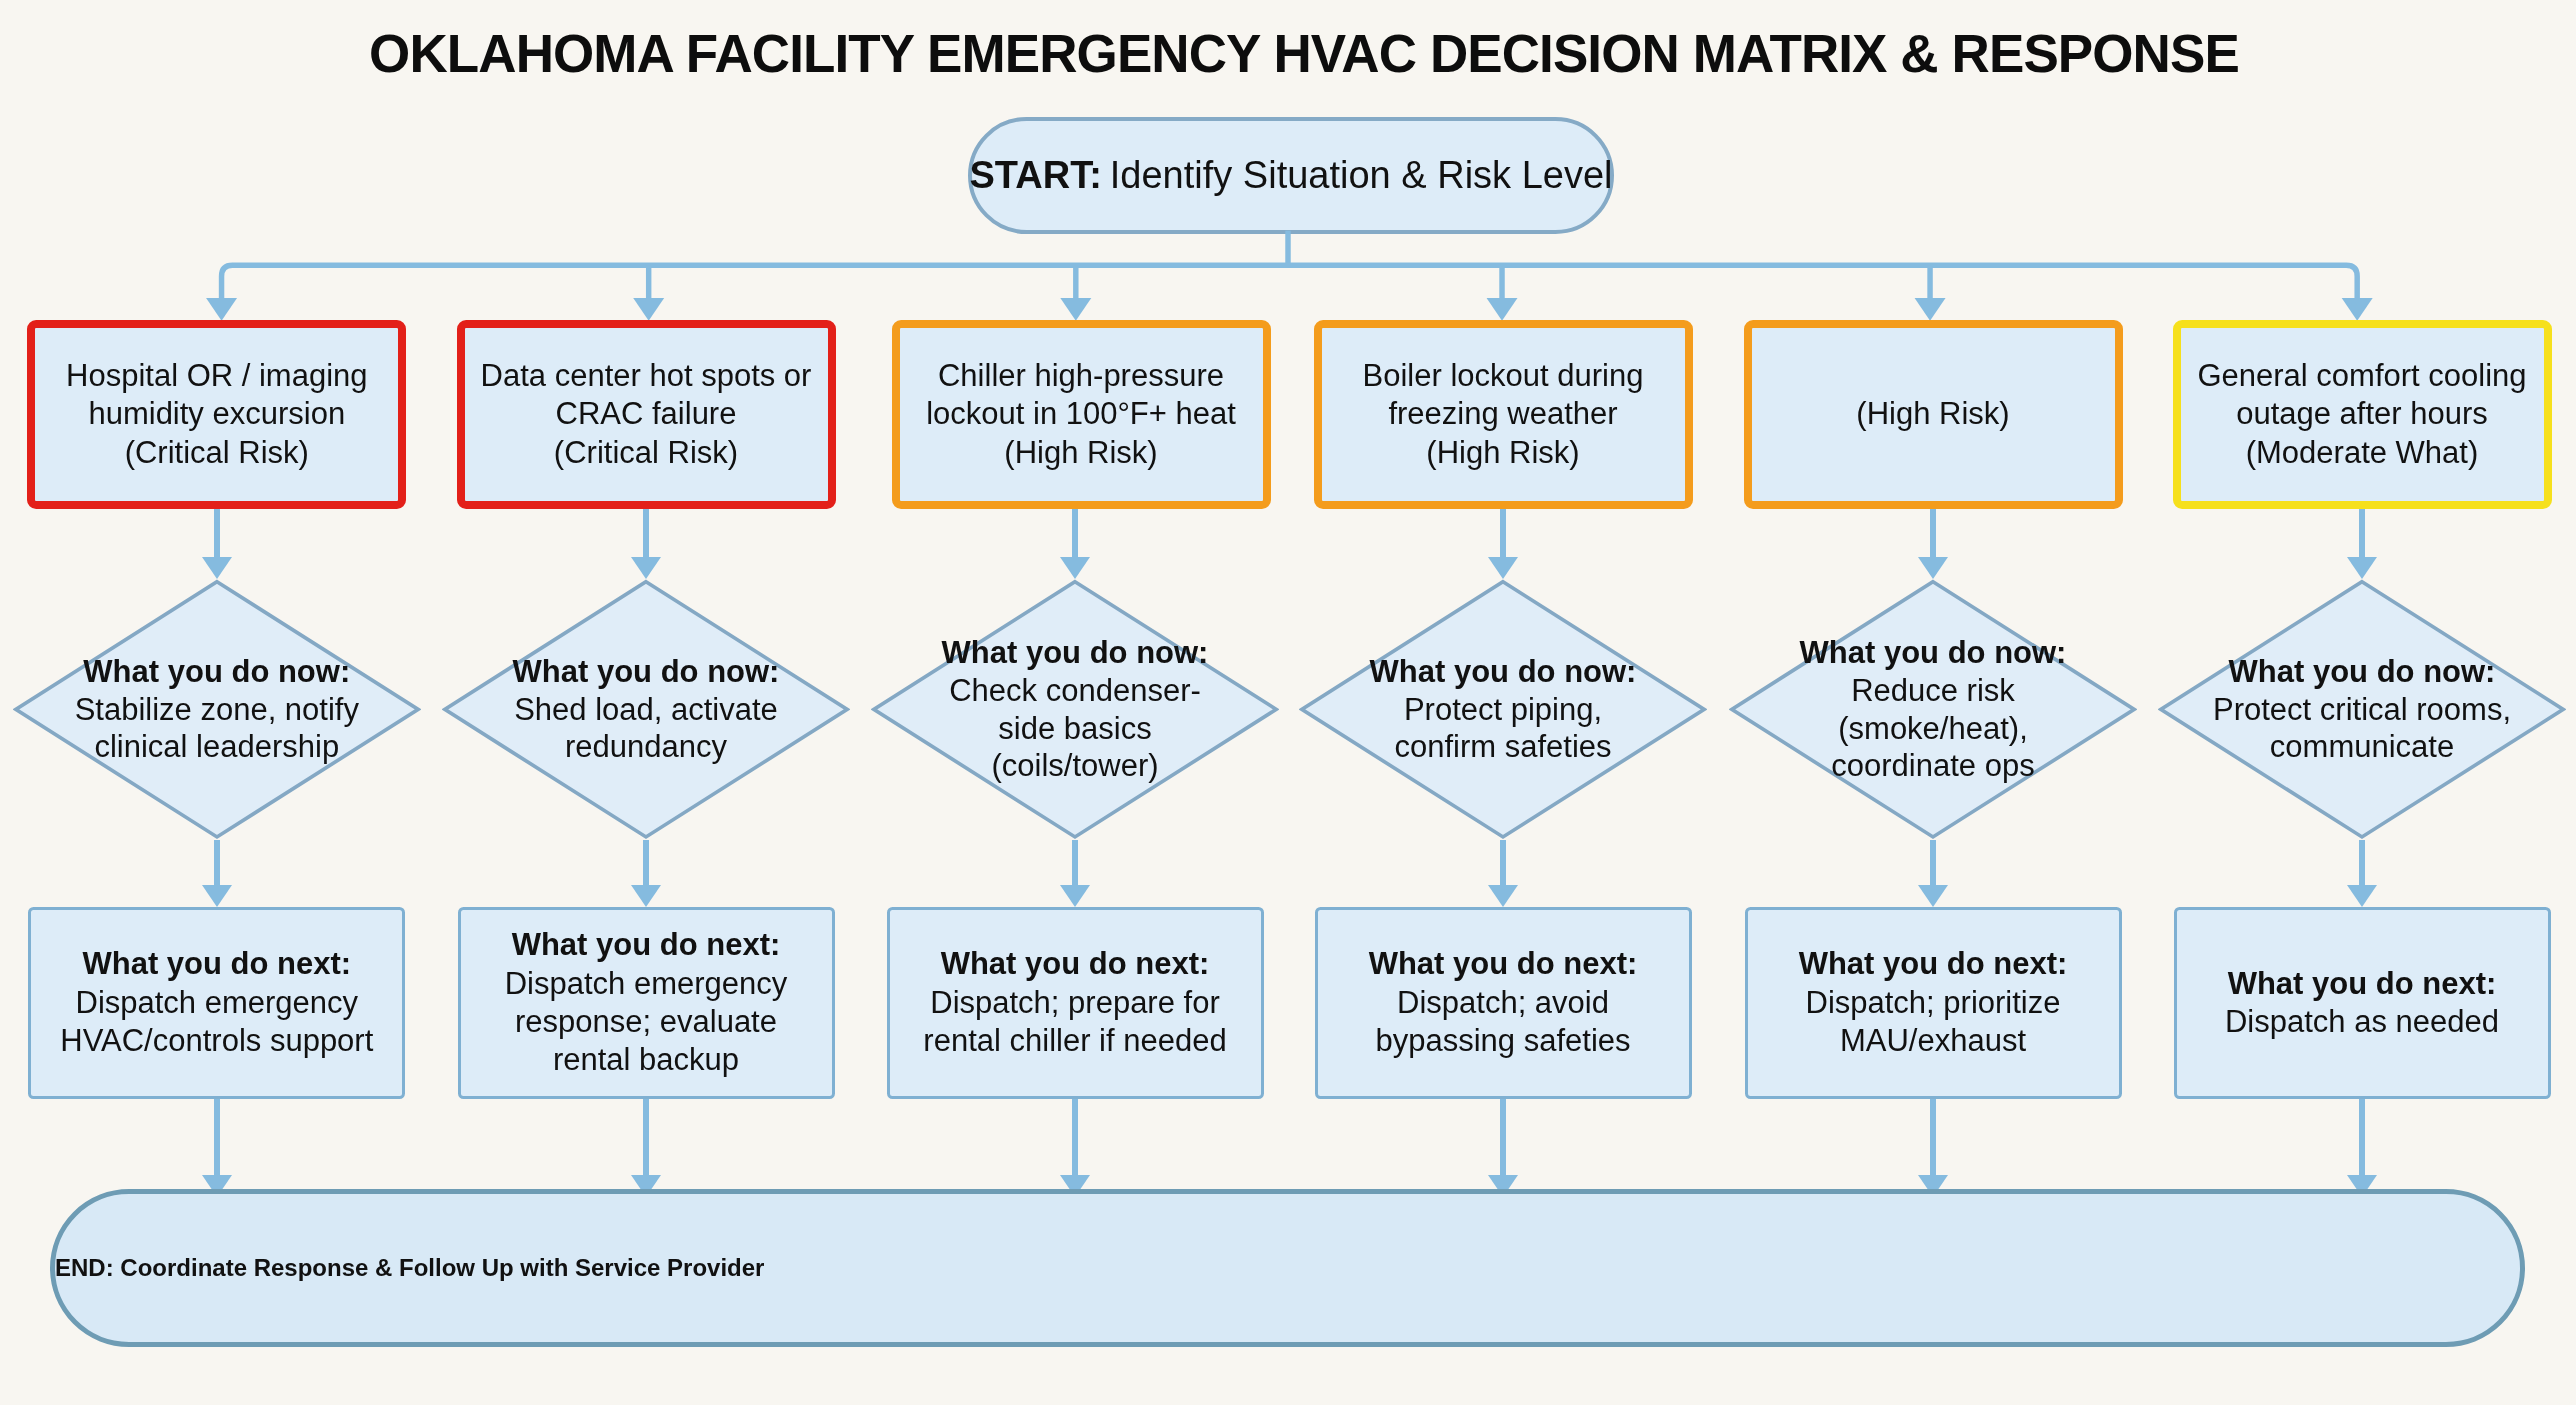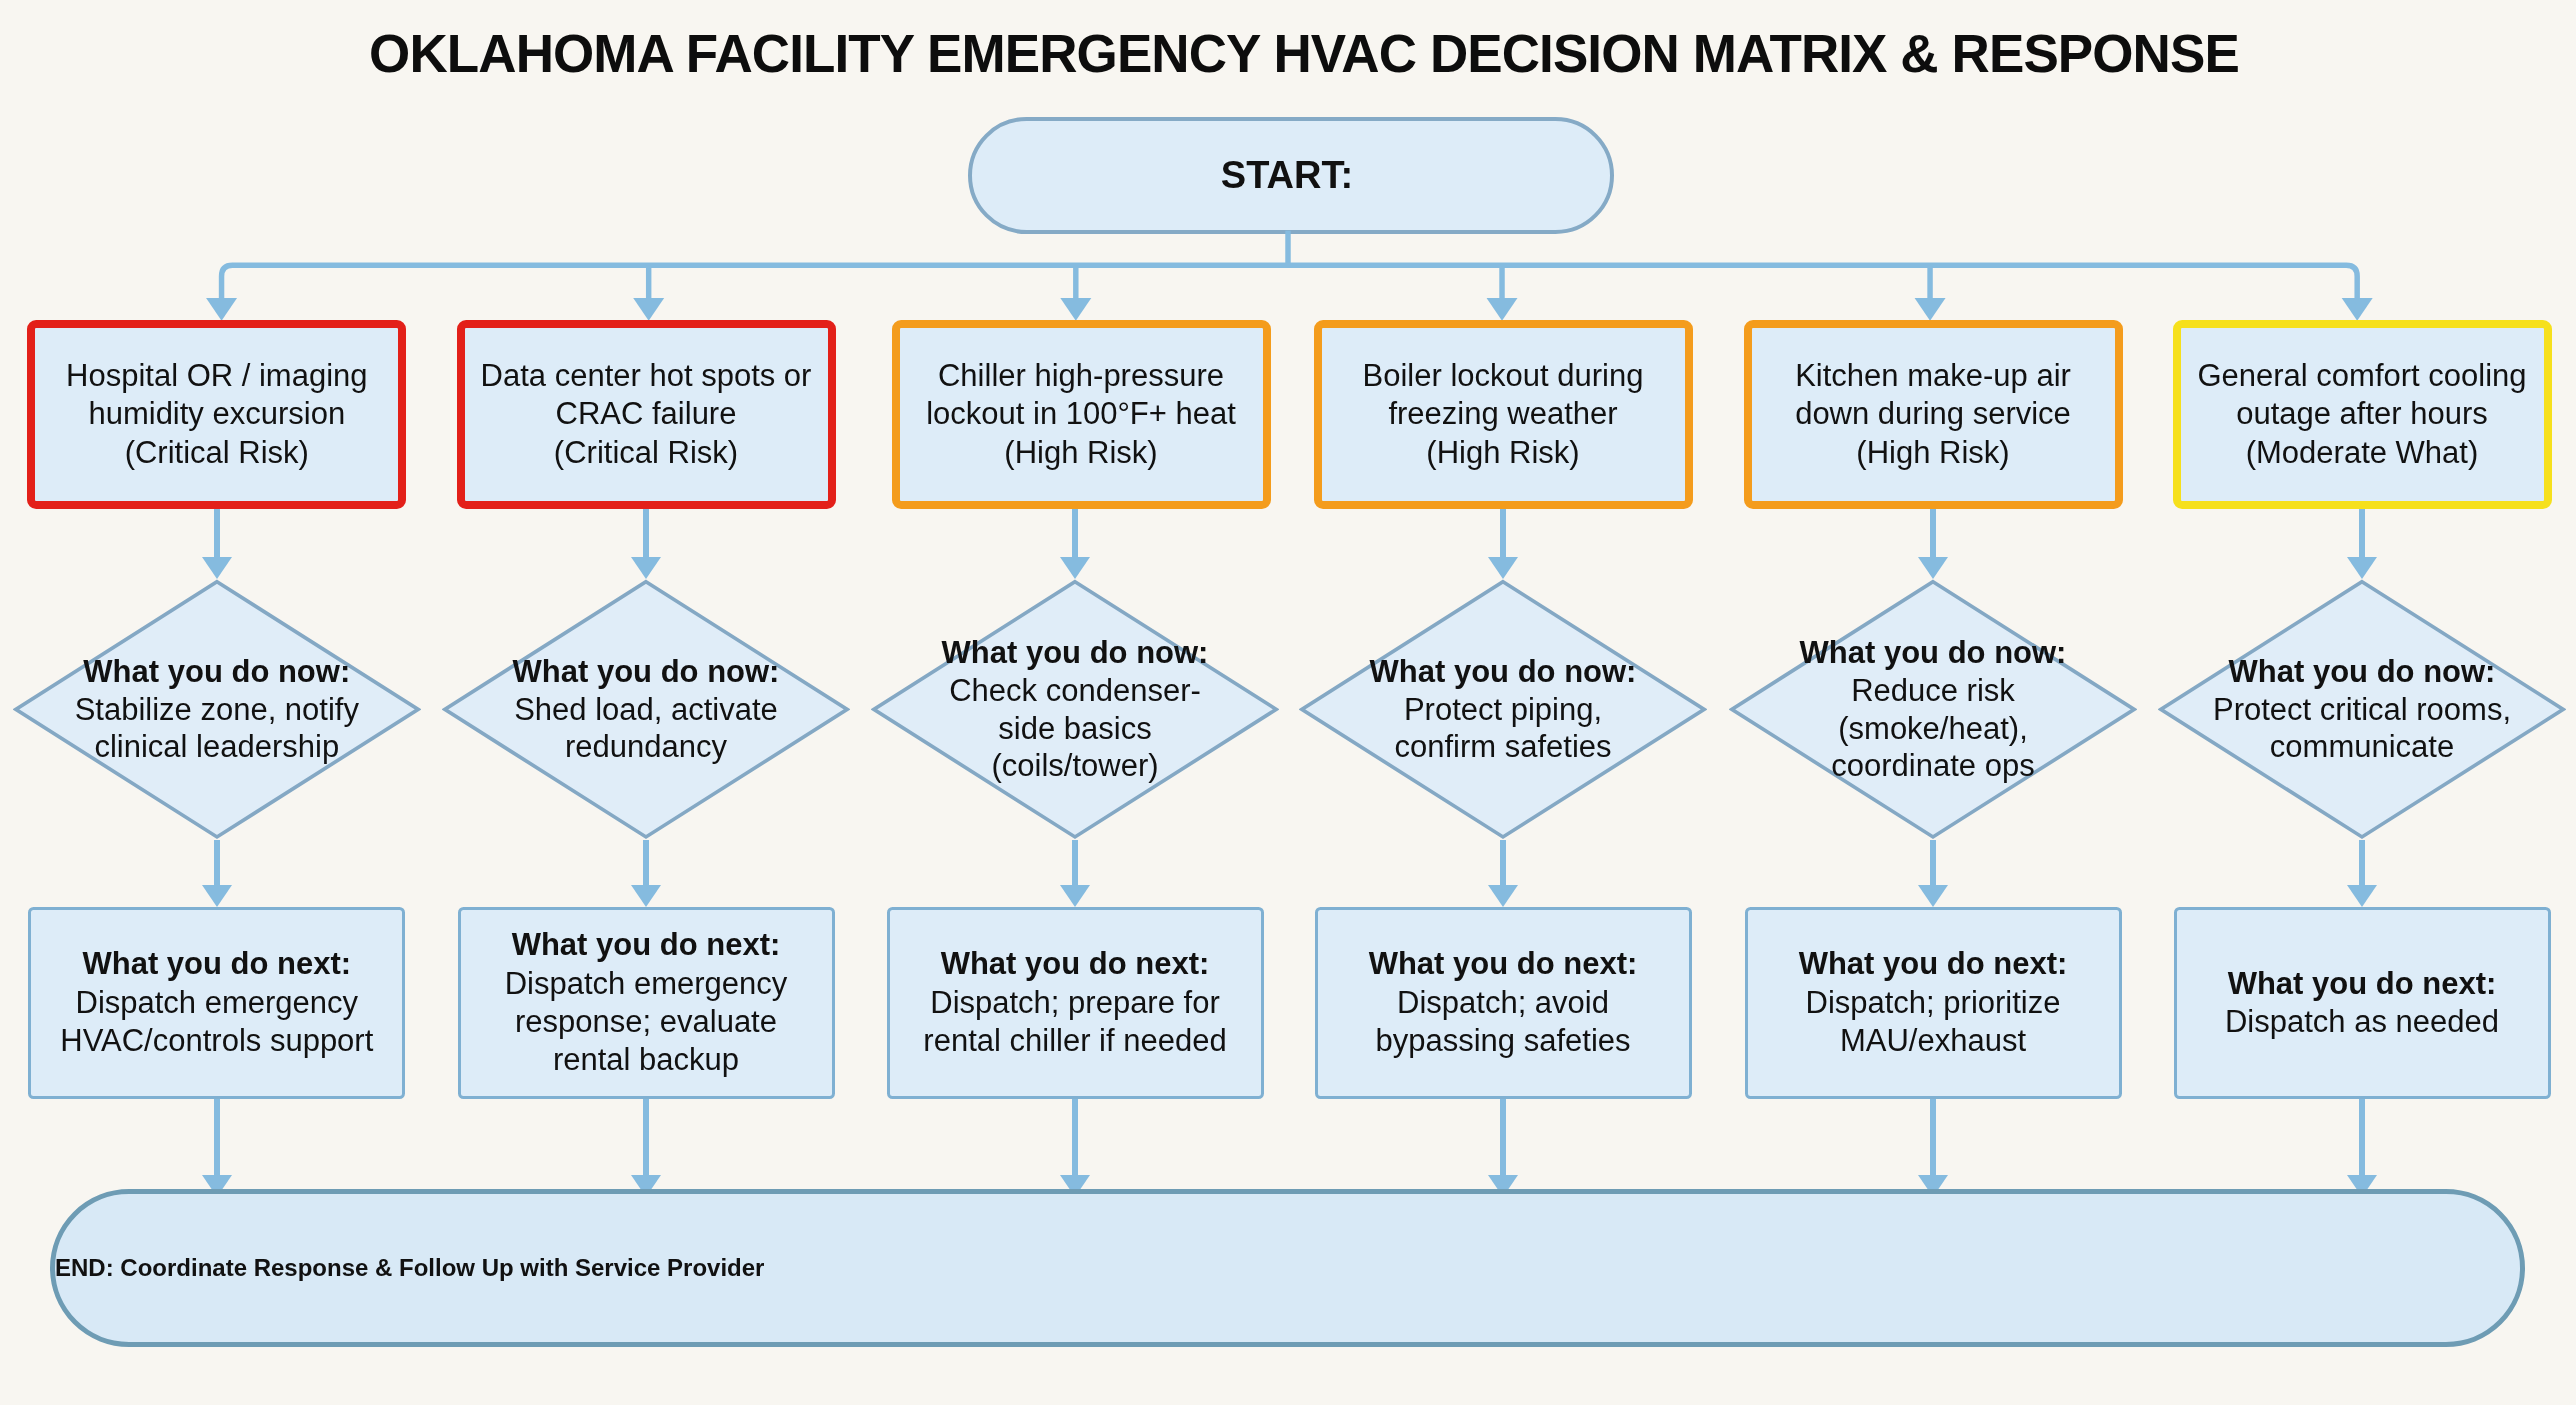--- a/index.html
+++ b/index.html
@@ -58,20 +58,21 @@
 </style>
 </head>
 <body>
 
 <div class="canvas">
 
   <h1 class="title">OKLAHOMA FACILITY EMERGENCY HVAC DECISION MATRIX &amp; RESPONSE</h1>
 
   <div class="start-node">
     <span class="b">START:</span>
+    <span>Identify Situation &amp; Risk Level</span>
   </div>
 
   <svg class="connector" viewBox="0 0 2816 112" xmlns="http://www.w3.org/2000/svg">
     <g fill="none" stroke="#85bbdf" stroke-width="6">
       <path d="M1408,4 V40"></path>
       <path d="M237,80 V54 Q237,42 249,42 H2570 Q2582,42 2582,54 V80"></path>
       <path d="M706,42 V80"></path>
       <path d="M1175,42 V80"></path>
       <path d="M1643,42 V80"></path>
       <path d="M2113,42 V80"></path>
@@ -209,21 +210,21 @@
         <span>Dispatch; avoid bypassing safeties</span>
     </div>
     <div class="varrow a3">
         <div class="stem"></div>
         <div class="head"></div>
       </div>
   </div>
 
   <div class="col" style="left:1718px">
     <div class="risk-box" style="border-color: rgb(244, 156, 28);">
-      <div><span>Kitchen make-up air down during service</span>
+      <div>
       <span class="risk-level">(High Risk)</span></div>
     </div>
     <div class="varrow a1">
         <div class="stem"></div>
         <div class="head"></div>
       </div>
     <div class="diamond">
       <svg viewBox="0 0 446 285">
           <polygon points="223,3 443,142.5 223,282 3,142.5" fill="#e0edf8" stroke="#84a8c4" stroke-width="4"></polygon>
         </svg>

